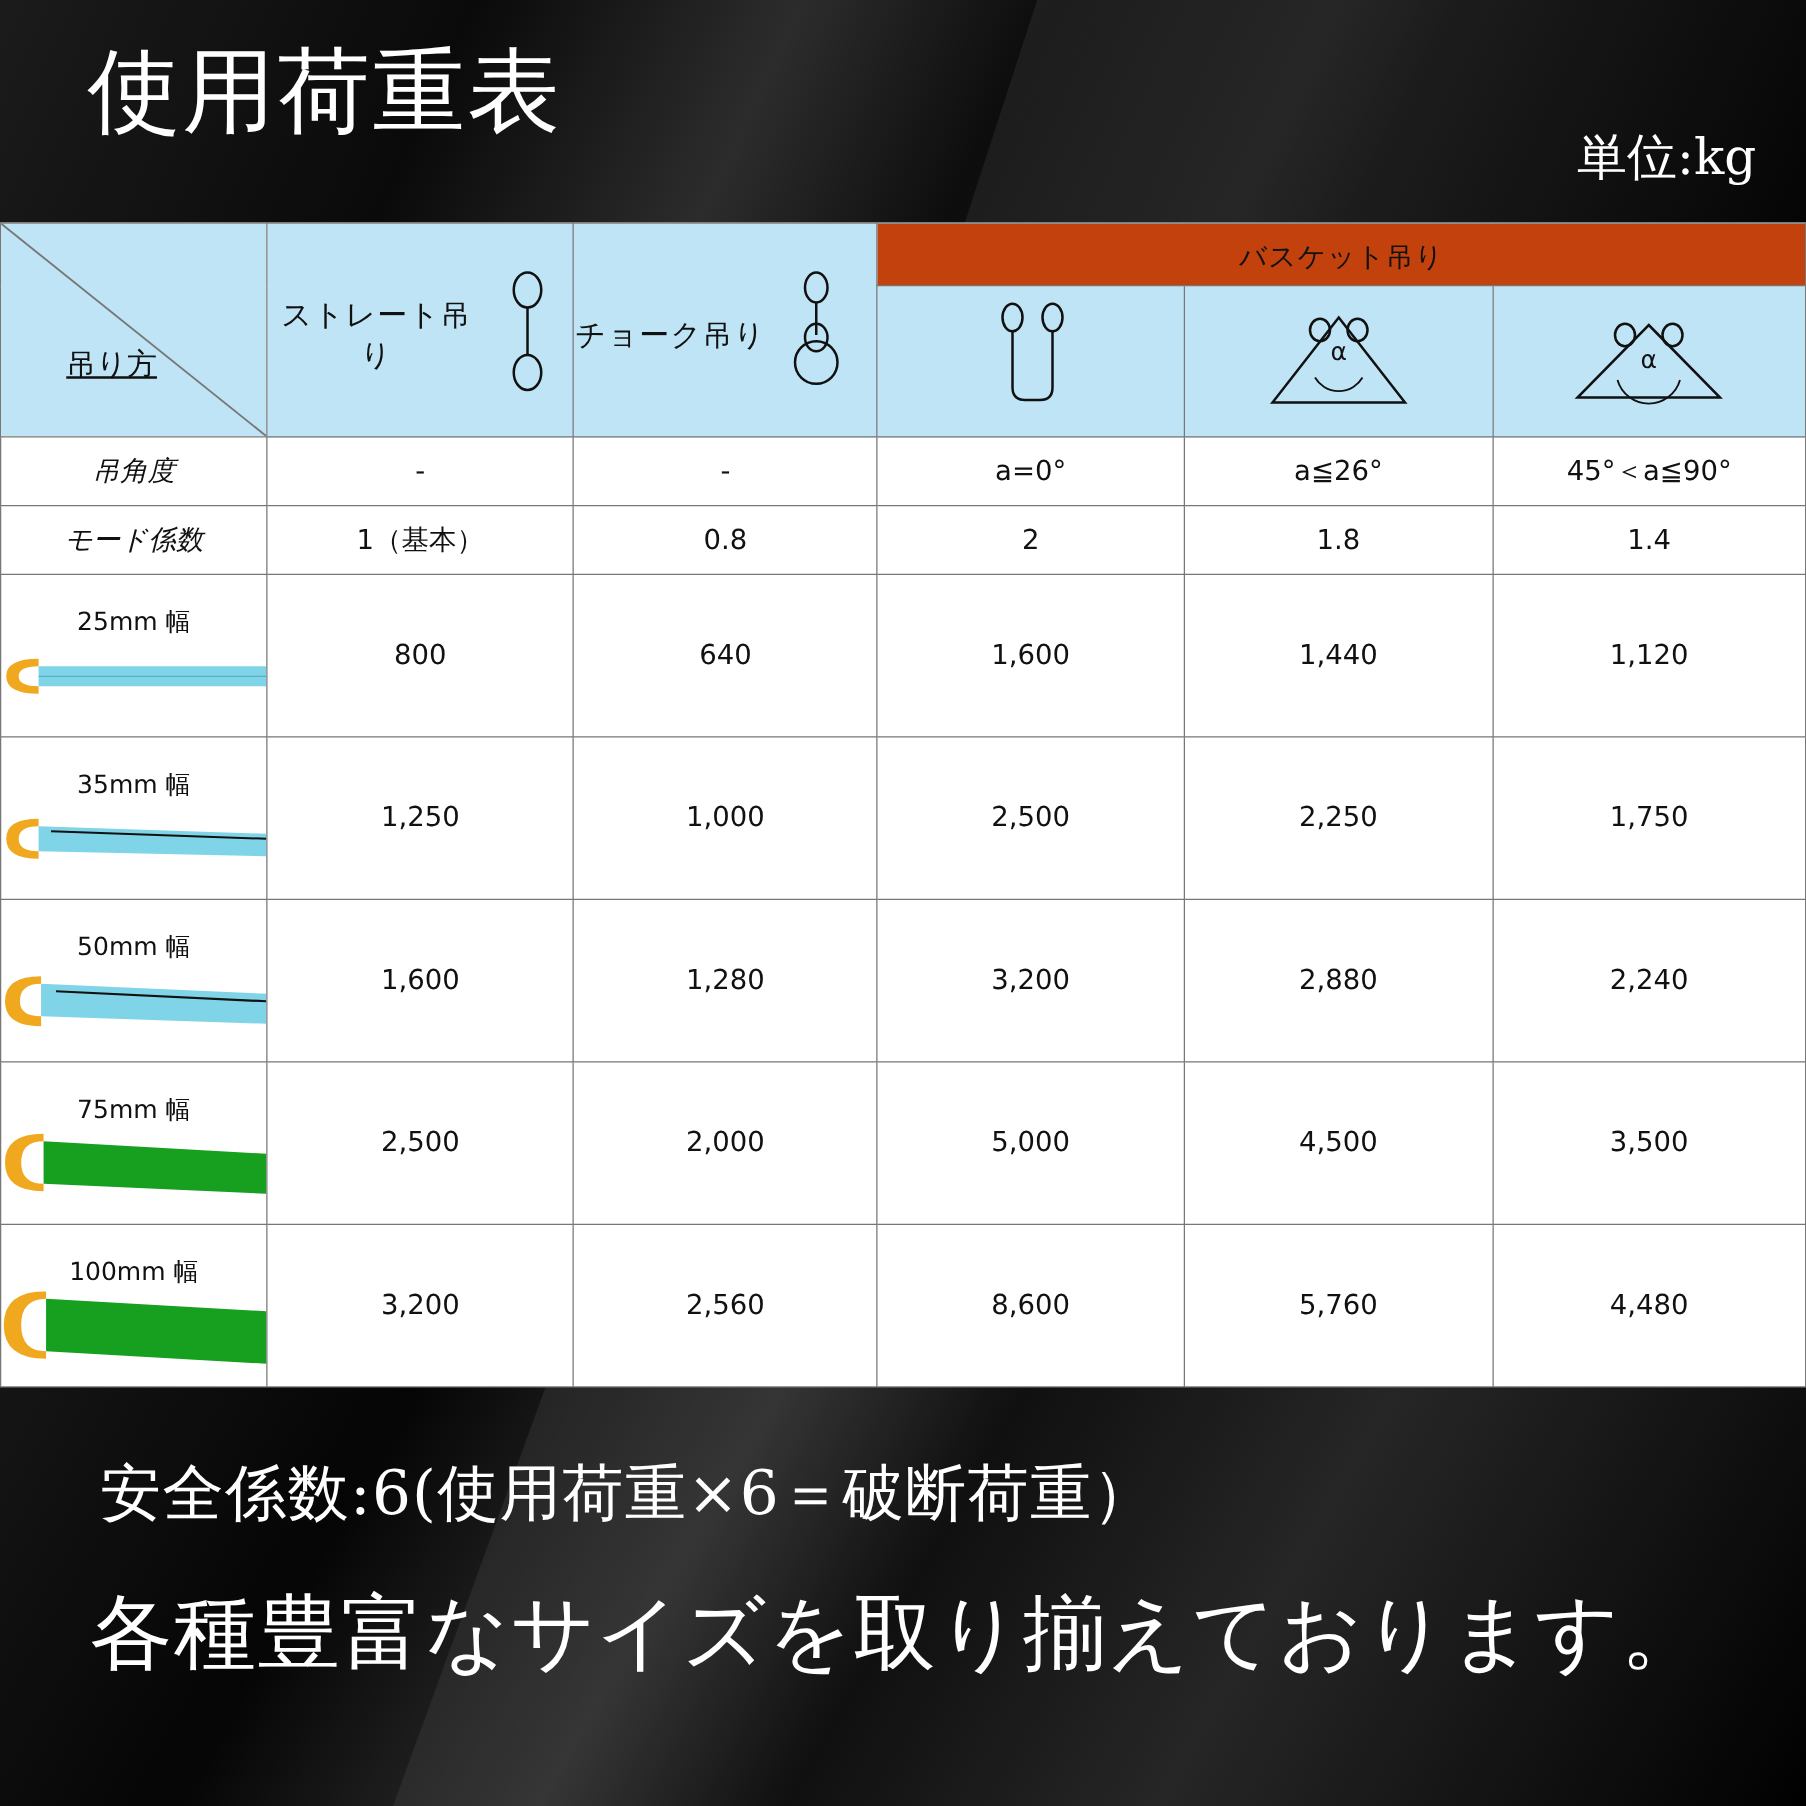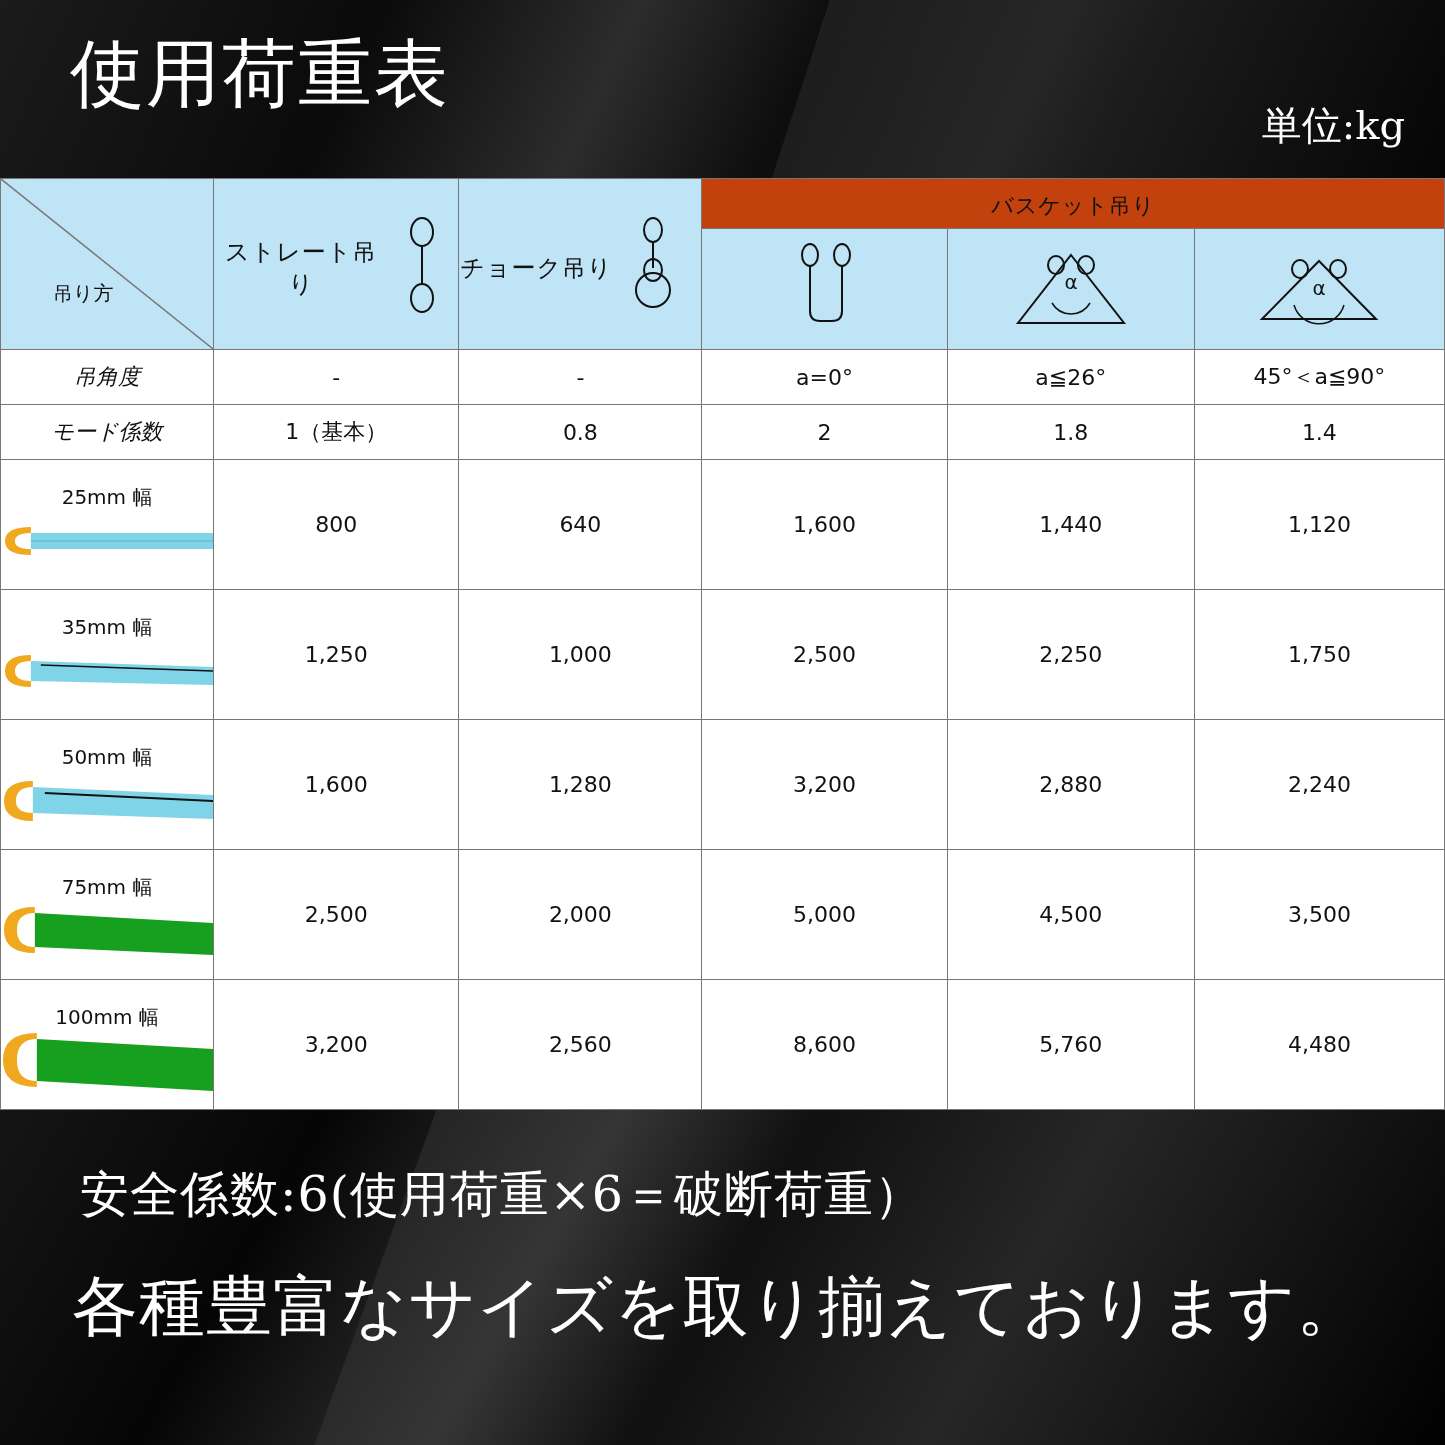--- a/index.html
+++ b/index.html
@@ -68,22 +68,23 @@
   .corner{
     position:relative;
     background:#bfe4f5;
     padding:0;
   }
   .corner .diag{
     position:absolute;left:0;top:0;width:100%;height:100%;
   }
   .corner .diag-label{
     position:absolute;left:52px;bottom:42px;
-    font-size:20px;color:#111;
+    font-size:24px;color:#111;
     font-family:"DejaVu Sans","Liberation Sans",sans-serif;
+    text-decoration:underline;
   }
   .hdr-cell-inner{
     display:flex;flex-direction:row;align-items:center;justify-content:flex-start;
     height:100%;
     border-radius:15px;
   }
   .hdr-cell-title{
     font-size:24px;margin-top:12px;margin-bottom:4px;letter-spacing:1px;
   }
   .hdr-icon{height:100px;display:flex;align-items:center;justify-content:center;}

